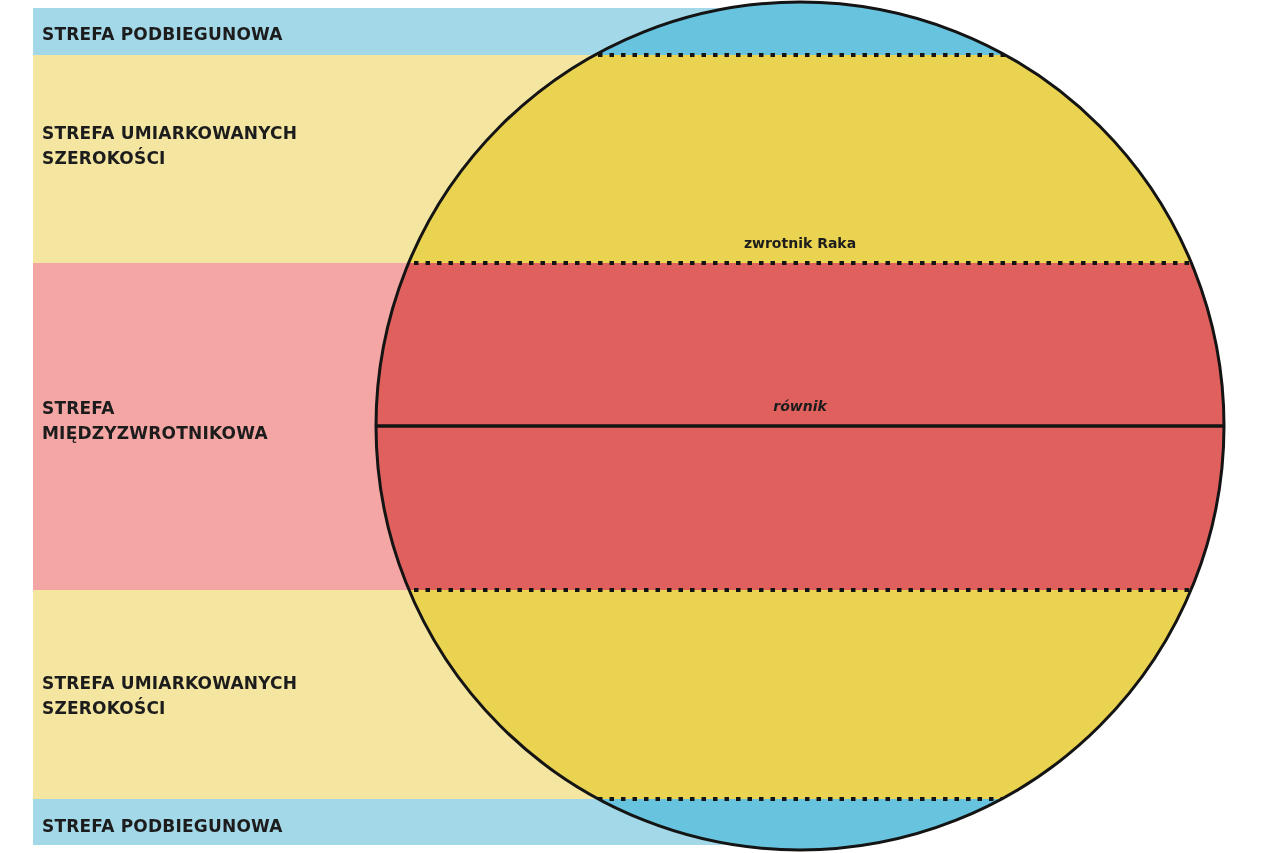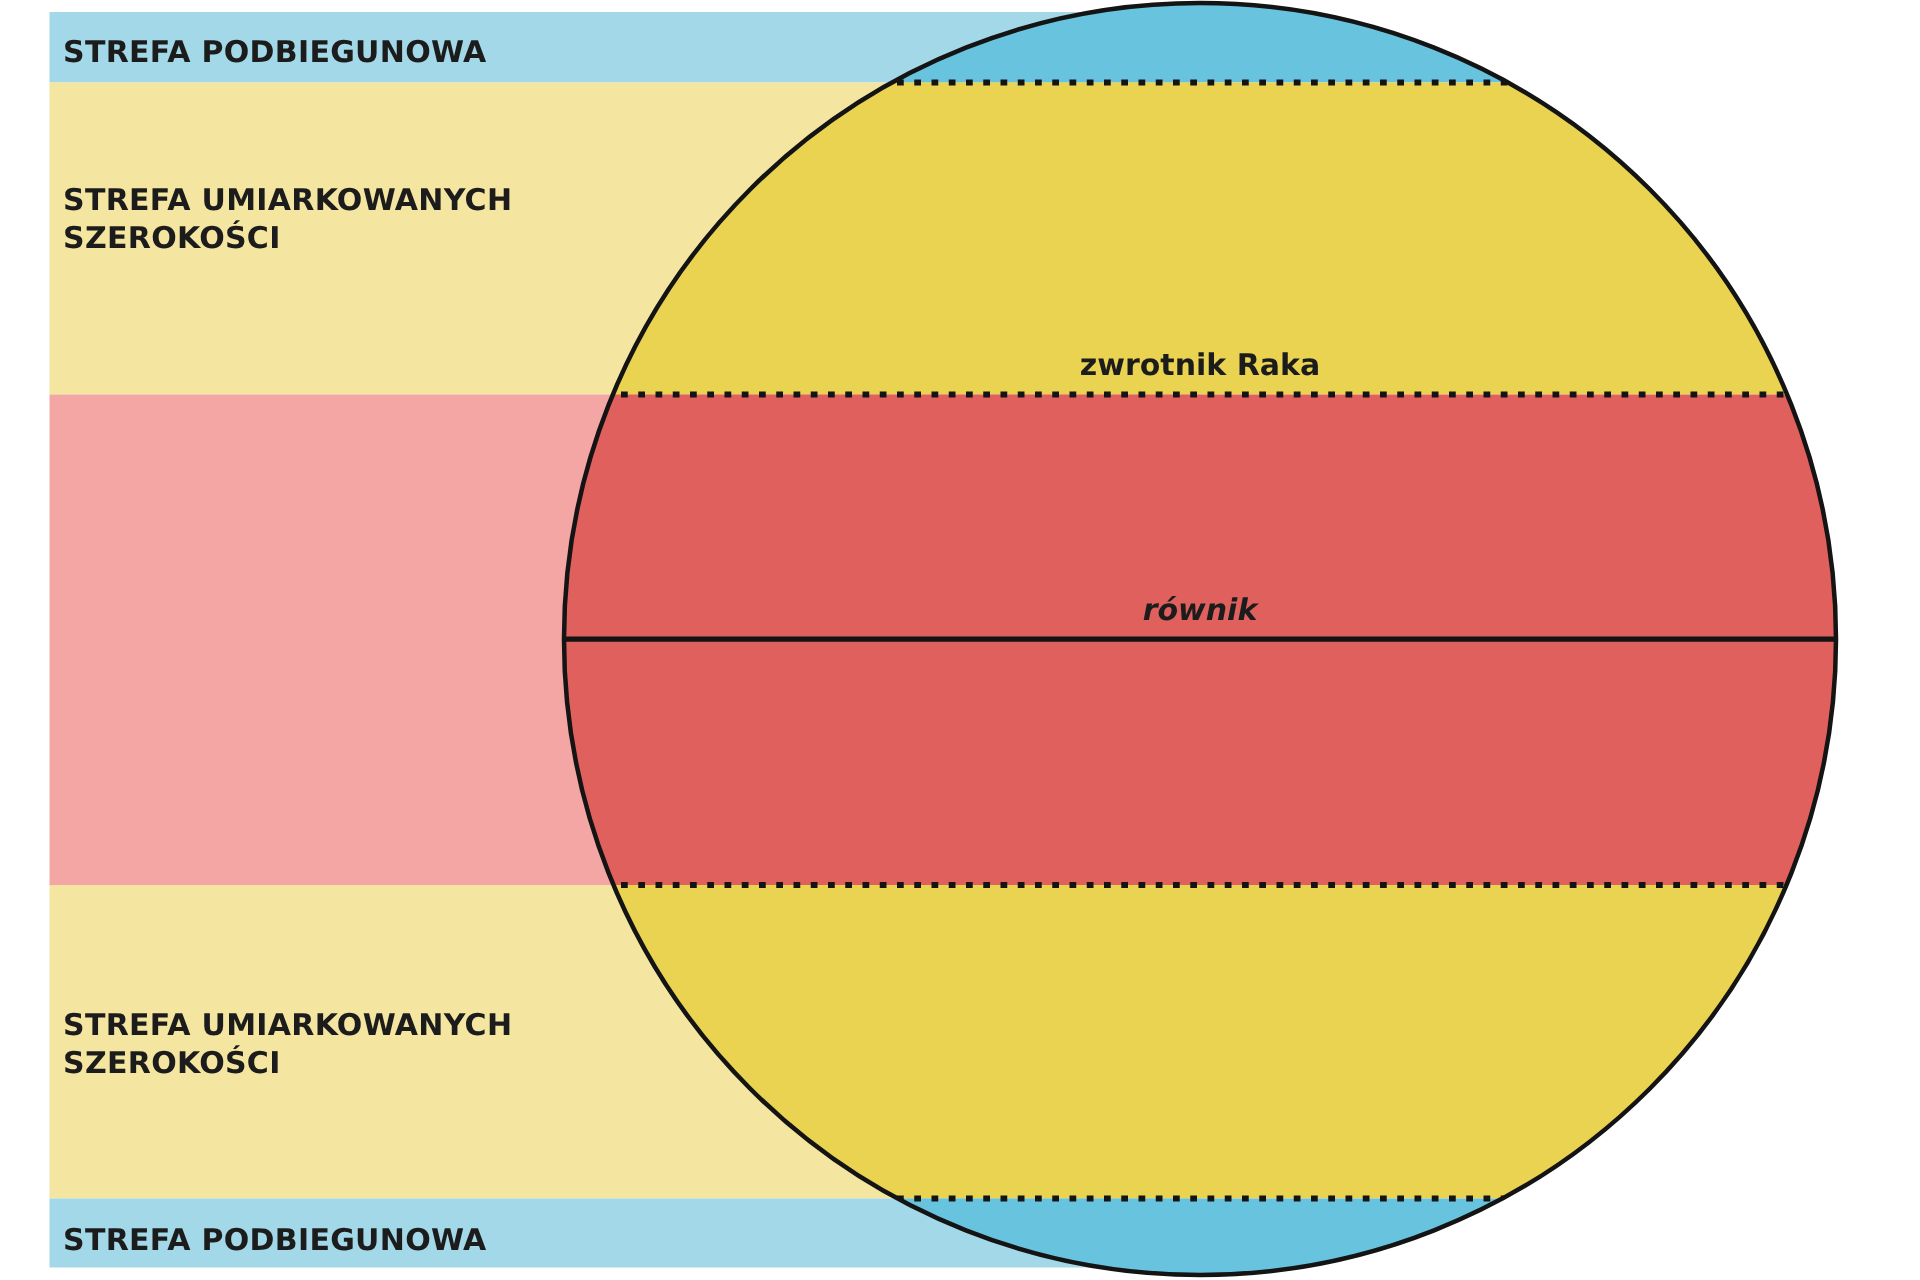--- a/index.html
+++ b/index.html
@@ -20,27 +20,27 @@
     left: 0;
     top: 0;
   }
   .label {
     position: absolute;
     font-weight: 700;
     color: #1c1c1c;
     white-space: pre-line;
   }
   .zone-label {
-    font-size: 20px;
+    font-size: 17px;
     line-height: 25px;
     letter-spacing: 0.2px;
     text-align: left;
   }
   .line-label {
-    font-size: 20px;
+    font-size: 14px;
     line-height: 22px;
     text-align: center;
     transform: translateX(-50%);
     white-space: nowrap;
   }
   .lat-line {
     fill: none;
   }
   .lat-line.dashed {
     stroke-width: 4;
@@ -87,20 +87,22 @@
       <line class="lat-line dashed" x1="0" y1="590" x2="1280" y2="590" stroke="#141414"></line>
       <line class="lat-line dashed" x1="0" y1="799" x2="1280" y2="799" stroke="#141414"></line>
     </g>
 
     <circle class="globe-outline" cx="800" cy="426" r="424" stroke="#141414"></circle>
   </svg>
 
   <div class="label zone-label" style="left:42px; top:22px;">STREFA PODBIEGUNOWA</div>
   <div class="label zone-label" style="left:42px; top:121px;">STREFA UMIARKOWANYCH
 SZEROKOŚCI</div>
+  <div class="label zone-label" style="left:42px; top:396px;">STREFA
+MIĘDZYZWROTNIKOWA</div>
   <div class="label zone-label" style="left:42px; top:671px;">STREFA UMIARKOWANYCH
 SZEROKOŚCI</div>
   <div class="label zone-label" style="left:42px; top:814px;">STREFA PODBIEGUNOWA</div>
 
   <div class="label line-label" style="left:800px; top:232px;">zwrotnik Raka</div>
   <div class="label line-label" style="left:800px; top:395px;font-style:italic;">równik</div>
 
 </div>
 
 </body></html>

